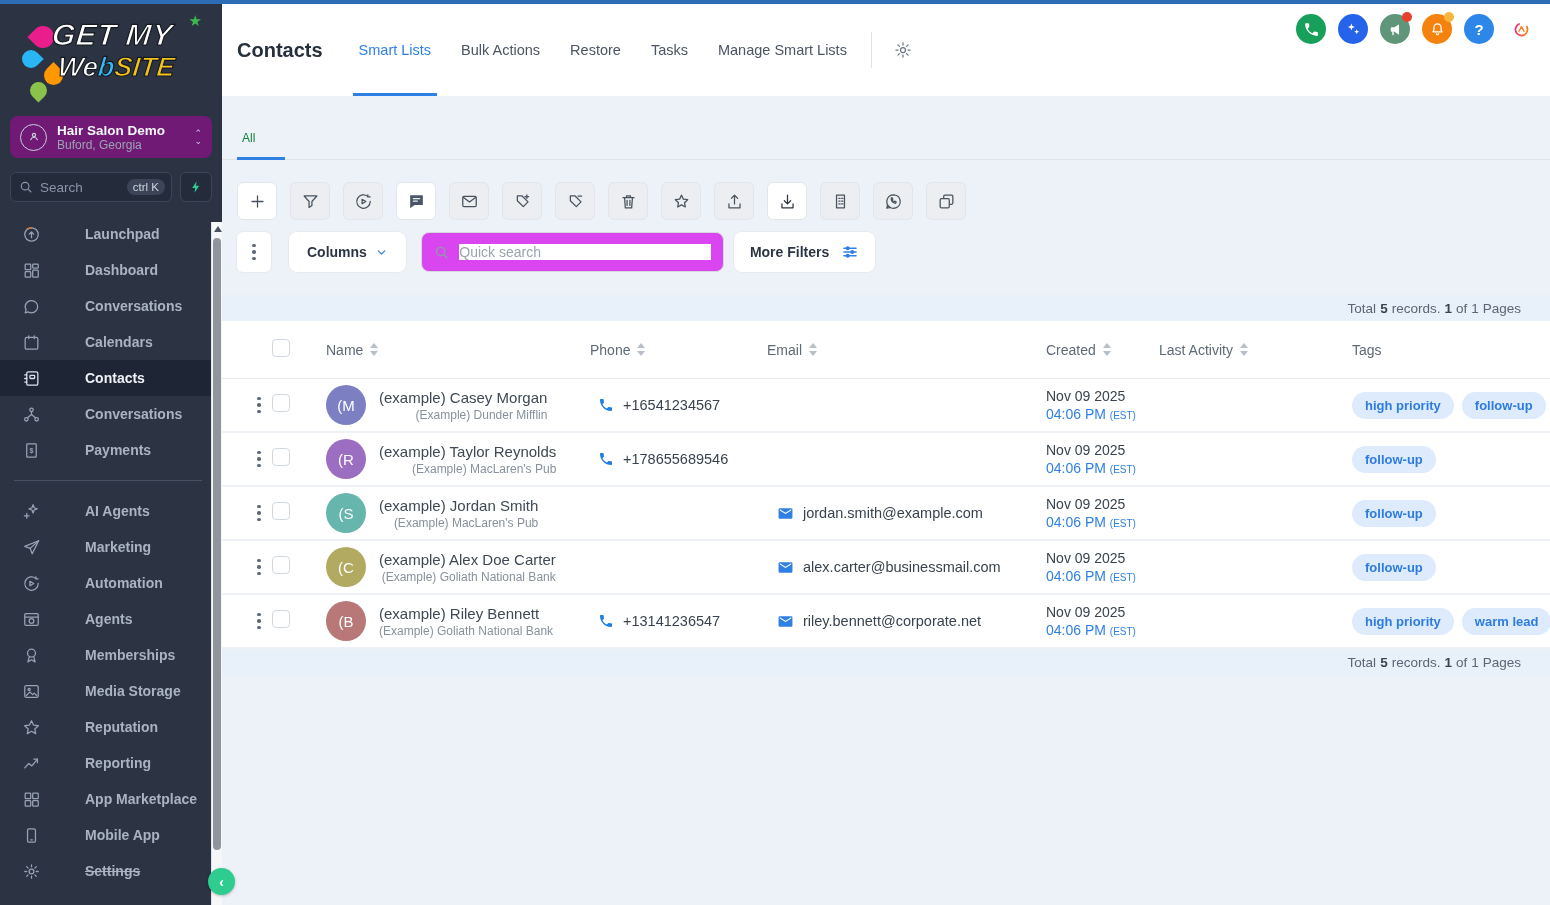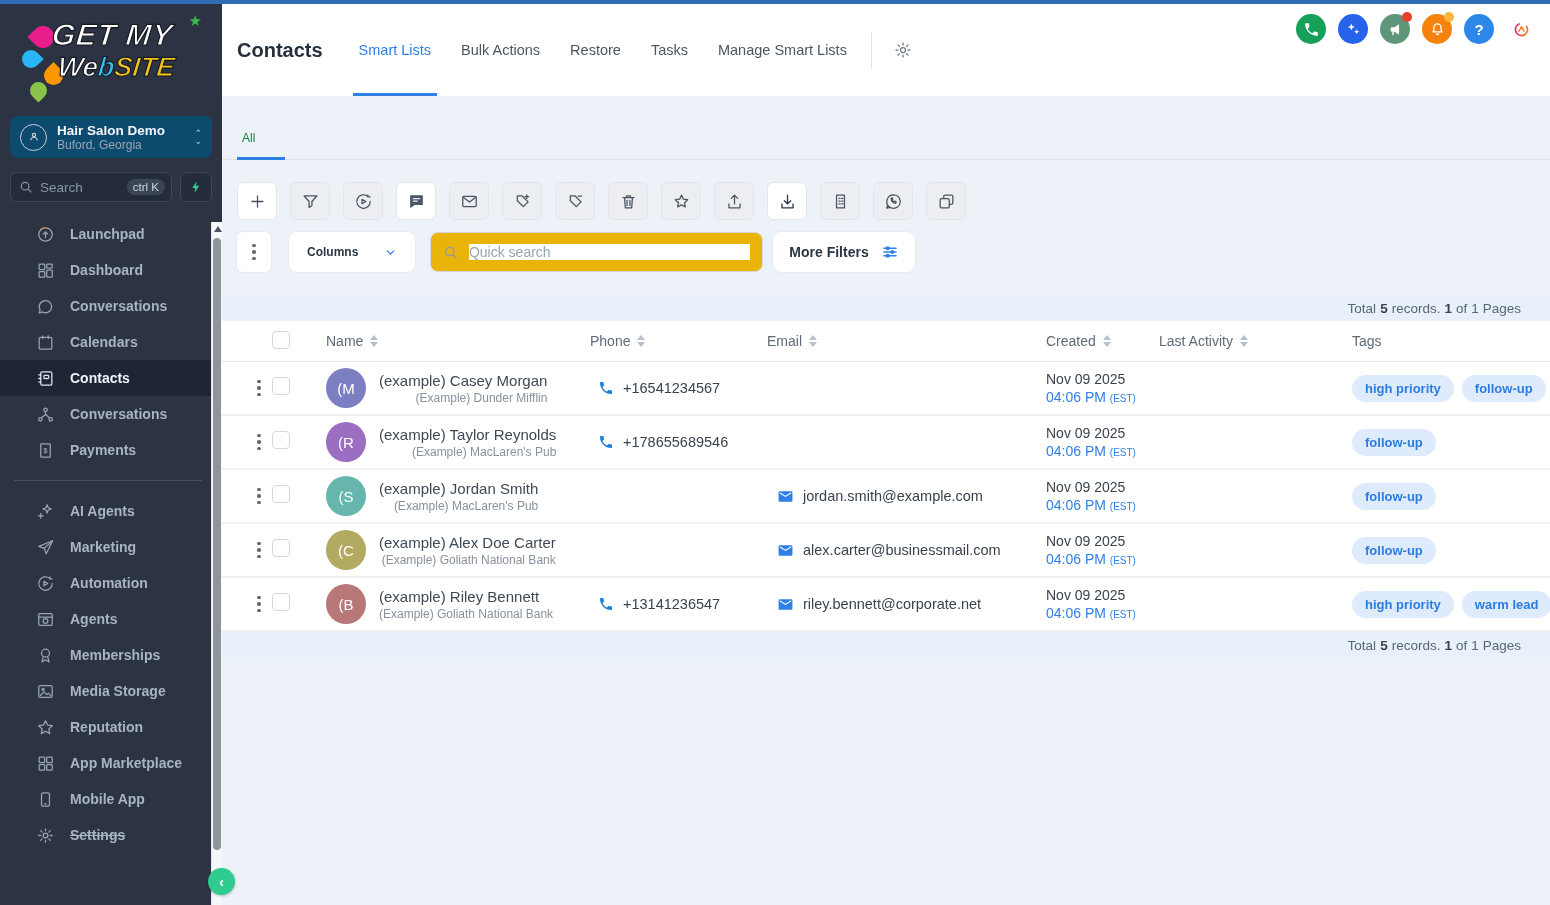--- a/index.html
+++ b/index.html
@@ -11,34 +11,34 @@
 
   
   .sidebar { position:absolute; top:4px; left:0; width:222px; height:901px; background:#2c3444; color:#aeb7c5; }
   .logo { position:relative; height:106px; overflow:hidden; }
   .blob { position:absolute; border-radius:50% 50% 50% 0; }
   .logo-l1 { position:absolute; left:52px; top:14px; font-size:30px; font-weight:900; font-style:italic; color:#fff; letter-spacing:1px; -webkit-text-stroke:1.2px #15181f; transform:skewX(-6deg); }
   .logo-star { position:absolute; right:20px; top:8px; color:#3cb84d; font-size:15px; }
   .logo-l2 { position:absolute; left:58px; top:48px; font-size:27px; font-weight:900; font-style:italic; transform:skewX(-6deg); -webkit-text-stroke:1.2px #15181f; }
   .logo-l2 .w { color:#ffffff; } .logo-l2 .b { color:#35bdf2; } .logo-l2 .s { color:#f2c31c; }
 
-  .account { margin:6px 10px 0 10px; background:#0c4a6e; border-radius:8px; height:42px; display:flex; align-items:center; padding:0 10px; cursor:pointer; }
+  .account { margin:6px 10px 0 10px; background:#701a75; border-radius:8px; height:42px; display:flex; align-items:center; padding:0 10px; cursor:pointer; }
   .acc-ico { width:27px; height:27px; border-radius:50%; border:1.4px solid #c8d0dc; display:flex; align-items:center; justify-content:center; margin-right:10px; flex:0 0 auto; }
   .acc-name { font-size:13.5px; font-weight:700; color:#f2f5f9; line-height:15px; }
   .acc-loc { font-size:12px; color:#9aa4b2; }
   .acc-chev { margin-left:auto; color:#c8d0dc; font-size:9px; line-height:8px; text-align:center; }
 
   .sb-searchrow { display:flex; gap:8px; margin:14px 10px 0 10px; }
   .sb-search { flex:1; background:#242c3c; border:1px solid #3d4658; border-radius:6px; height:30px; display:flex; align-items:center; padding:0 6px 0 8px; }
   .sb-search .ph { color:#8b95a5; font-size:13.5px; margin-left:7px; flex:1; }
   .kbd { background:#3c4557; color:#cdd4df; border-radius:8px; font-size:11.5px; padding:2px 6px; }
   .boltbtn { width:32px; height:30px; background:#242c3c; border:1px solid #3d4658; border-radius:6px; display:flex; align-items:center; justify-content:center; cursor:pointer; }
 
   .nav { margin-top:14px; }
-  .nav-item { display:flex; align-items:center; height:36px; padding-left:36px; font-size:14px; font-weight:600; color:#a9b3c1; cursor:pointer; }
+  .nav-item { display:flex; align-items:center; height:36px; padding-left:22px; font-size:14px; font-weight:600; color:#a9b3c1; cursor:pointer;gap:29px; }
   .nav-item.active { background:#1e2635; color:#eef1f6; }
   .nico { width:19px; height:19px; margin-right:15px; display:flex; align-items:center; justify-content:center; }
   .nico svg { width:19px; height:19px; stroke:#97a2b4; fill:none; stroke-width:1.6; stroke-linecap:round; stroke-linejoin:round; }
   .nav-item.active .nico svg { stroke:#dde3ec; }
   .nav-div { height:1px; background:#465062; margin:12px 20px 12px 14px; }
   .strike { text-decoration:line-through; }
 
   .sb-track { position:absolute; right:0; top:218px; bottom:0; width:11px; background:#f6f7f8; border-left:1px solid #e2e4e8; }
   .sb-thumb { position:absolute; left:1px; top:16px; width:8px; height:612px; background:#8f959d; border-radius:4px; }
   .sb-arrow { position:absolute; left:2px; width:0; height:0; border-left:4px solid transparent; border-right:4px solid transparent; }
@@ -69,32 +69,32 @@
   .subtab::after { content:""; position:absolute; left:0; bottom:-1px; width:48px; height:3px; background:#2f80e4; }
 
   .toolbar { display:flex; gap:13px; padding:22px 0 0 15px; }
   .tbtn { width:40px; height:38px; border-radius:6px; border:1px solid #e2e5ea; background:#eceef2; display:flex; align-items:center; justify-content:center; cursor:pointer; }
   .tbtn.lit { background:#ffffff; }
   .tbtn svg { width:19px; height:19px; stroke:#49535f; fill:none; stroke-width:1.6; stroke-linecap:round; stroke-linejoin:round; }
 
   .filterrow { display:flex; align-items:center; padding:12px 0 0 15px; }
   .kebabbtn { width:34px; height:40px; background:#fff; border-radius:6px; display:flex; flex-direction:column; align-items:center; justify-content:center; gap:3px; cursor:pointer; box-shadow:0 0 0 1px #e8eaee; }
   .kebabbtn i, .kebab i { width:3.5px; height:3.5px; border-radius:50%; background:#5f6977; display:block; }
-  .colsbtn { margin-left:18px; height:40px; background:#fff; border-radius:8px; padding:0 18px; display:flex; align-items:center; gap:26px; font-size:12px; font-weight:600; color:#2b3644; cursor:pointer; box-shadow:0 0 0 1px #e8eaee; }
-  .qsearch { margin-left:15px; width:333px; height:40px; background:#eab308; border:1px solid #d5dae1; border-radius:8px; display:flex; align-items:center; padding:0 12px; gap:10px; }
+  .colsbtn { margin-left:18px; height:40px; background:#fff; border-radius:8px; padding:0 18px; display:flex; align-items:center; gap:8px; font-size:14px; font-weight:600; color:#2b3644; cursor:pointer; box-shadow:0 0 0 1px #e8eaee; }
+  .qsearch { margin-left:15px; width:303px; height:40px; background:#d946ef; border:1px solid #d5dae1; border-radius:8px; display:flex; align-items:center; padding:0 12px; gap:10px; }
   .qsearch input { border:none; outline:none; font-size:14px; color:#333; width:100%; font-family:"Liberation Sans",sans-serif; }
   .qsearch input::placeholder { color:#9aa3ad; }
   .morefbtn { margin-left:10px; height:40px; background:#fff; border-radius:8px; padding:0 16px; display:flex; align-items:center; gap:12px; font-size:14px; font-weight:600; color:#2b3644; cursor:pointer; box-shadow:0 0 0 1px #e8eaee; }
 
   .pagebar { margin-top:23px; height:26px; background:#e8f0f9; display:flex; align-items:center; justify-content:flex-end; padding-right:29px; font-size:13.5px; color:#5a6674; }
   .pagebar b { color:#39434f; }
   .pagebar span, .pagebar b { margin-left:4px; }
   .pagebar.bottom { margin-top:0; }
 
-  .thead { display:grid; grid-template-columns:26px 34px 284px 177px 279px 113px 193px 1fr; align-items:center; height:41px; background:#fff; border-bottom:1px solid #e4e8ed; padding-left:24px; font-size:14px; color:#5e6a77; }
+  .thead { display:grid; grid-template-columns:26px 34px 284px 177px 279px 113px 193px 1fr; align-items:center; height:58px; background:#fff; border-bottom:1px solid #e4e8ed; padding-left:24px; font-size:14px; color:#5e6a77; }
   .th { display:flex; align-items:center; }
   .th.pad { padding-left:20px; }
   .sort { display:inline-flex; flex-direction:column; margin-left:7px; gap:2.5px; }
   .sort i { width:0; height:0; border-left:4.5px solid transparent; border-right:4.5px solid transparent; }
   .sort .up { border-bottom:5px solid #b7bfc9; }
   .sort .dn { border-top:5px solid #b7bfc9; }
 
   .trow { display:grid; grid-template-columns:26px 34px 284px 177px 279px 113px 193px 1fr; align-items:center; height:54px; background:#fff; border-bottom:2px solid #eef1f5; padding-left:24px; }
   .cell-kebab { display:flex; justify-content:center; }
   .kebab { display:flex; flex-direction:column; gap:3px; cursor:pointer; padding:4px; }
@@ -288,20 +288,29 @@
       <span class="nico">
           <svg viewBox="0 0 24 24">
             <path d="M12 3.5l2.6 5.4 6 .8-4.4 4.1 1.1 5.9-5.3-2.9-5.3 2.9 1.1-5.9L3.4 9.7l6-.8z"></path>
           </svg>
         </span>
       <span>Reputation</span>
     </div>
     <div class="nav-item">
       <span class="nico">
           <svg viewBox="0 0 24 24">
+            <path d="M3.5 17.5l5-5.5 4 3 7-8.5"></path>
+            <path d="M15 6.5h4.5V11"></path>
+          </svg>
+        </span>
+      <span>Reporting</span>
+    </div>
+    <div class="nav-item">
+      <span class="nico">
+          <svg viewBox="0 0 24 24">
             <rect x="4" y="4" width="7" height="7" rx="1"></rect>
             <rect x="13.5" y="4" width="7" height="7" rx="1"></rect>
             <rect x="4" y="13.5" width="7" height="7" rx="1"></rect>
             <rect x="13.5" y="13.5" width="7" height="7" rx="1"></rect>
           </svg>
         </span>
       <span>App Marketplace</span>
     </div>
     <div class="nav-item">
       <span class="nico">

